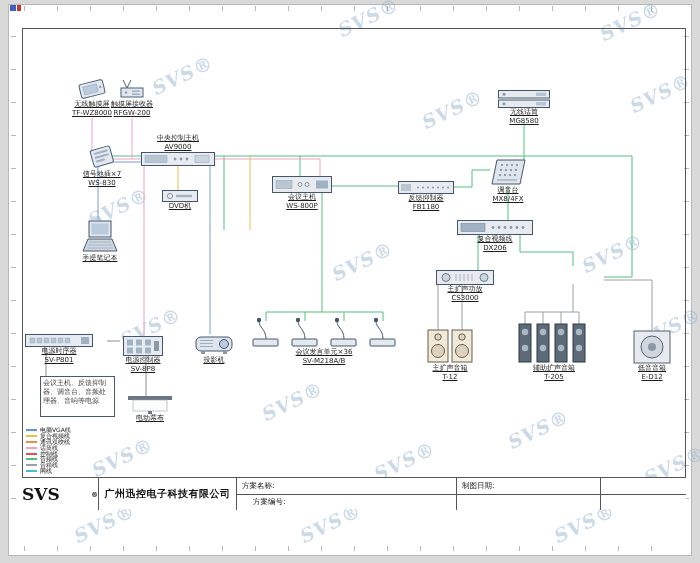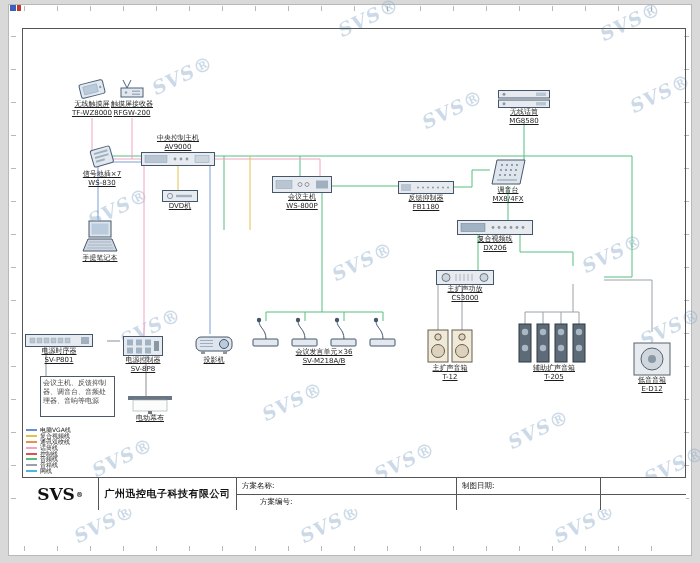--- a/index.html
+++ b/index.html
@@ -25,26 +25,26 @@
   .notebox { position:absolute; left:40px; top:376px; width:75px; height:41px; border:1px solid #4a5a6a;
     z-index:2; font-size:7px; line-height:1.3; padding:2px; color:#444; background:#fff; }
   .legend { position:absolute; left:26px; top:427px; z-index:3; font-size:6px; line-height:1; color:#222; }
   .lg-row { display:flex; align-items:center; gap:3px; height:5.9px; }
   .lg-sw { width:11px; height:2px; flex:0 0 11px; }
   .tb { position:absolute; left:22px; top:477px; width:664px; height:32px; z-index:3;
     border-top:1px solid #555; background:#fff; font-size:7.5px; color:#111; }
   .vdiv { position:absolute; top:0; width:1px; height:32px; background:#555; }
   .hdiv { position:absolute; left:214px; top:16px; width:450px; height:1px; background:#555; }
   .logo { position:absolute; left:0; top:0; width:76px; height:32px; display:flex; align-items:center;
-    justify-content:center; font-family:"DejaVu Serif","Liberation Serif",serif; font-weight:bold; font-size:17px; }
+    justify-content:space-between; font-family:"DejaVu Serif","Liberation Serif",serif; font-weight:bold; font-size:17px; }
   .logo sup { font-size:7px; margin-left:1px; }
   .company { position:absolute; left:77px; top:0; width:137px; height:32px; display:flex; align-items:center;
     justify-content:center; font-weight:bold; font-size:10px; letter-spacing:.5px; }
   .scheme1 { position:absolute; left:214px; top:0; width:220px; height:16px; line-height:16px; padding-left:6px; }
-  .scheme2 { position:absolute; left:214px; top:16px; width:220px; height:16px; line-height:16px; padding-left:24px; }
+  .scheme2 { position:absolute; left:207px; top:16px; width:220px; height:16px; line-height:16px; padding-left:24px; }
   .dateLbl { position:absolute; left:434px; top:0; width:144px; height:16px; line-height:16px; padding-left:6px; }
 </style>
 </head>
 <body>
 
 <div class="canvas">
   <div class="sheet"></div>
   <div class="tick-top"></div>
   <div class="tick-bottom"></div>
   <div class="tick-left"></div>
@@ -310,21 +310,21 @@
           <circle cx="8" cy="26" r="3.2"></circle>
           <circle cx="26" cy="26" r="3.2"></circle>
           <circle cx="44" cy="26" r="3.2"></circle>
           <circle cx="62" cy="26" r="3.2"></circle>
         </g>
       </svg>
     <span class="lbl">辅助扩声音箱</span>
     <span class="lbl">T-205</span>
   </div>
 
-  <div class="dev" style="left:630px;top:342px;width:44px">
+  <div class="dev" style="left:630px;top:330px;width:44px">
     <svg width="38" height="34">
         <rect x="1" y="1" width="36" height="32" fill="#e7ebf0" stroke="#55636f"></rect>
         <circle cx="19" cy="17" r="11" fill="#cfd6dd" stroke="#55636f"></circle>
         <circle cx="19" cy="17" r="4" fill="#8a97a5"></circle>
       </svg>
     <span class="lbl">低音音箱</span>
     <span class="lbl">E-D12</span>
   </div>
 
   <div class="dev" style="left:24px;top:334px;width:70px">

